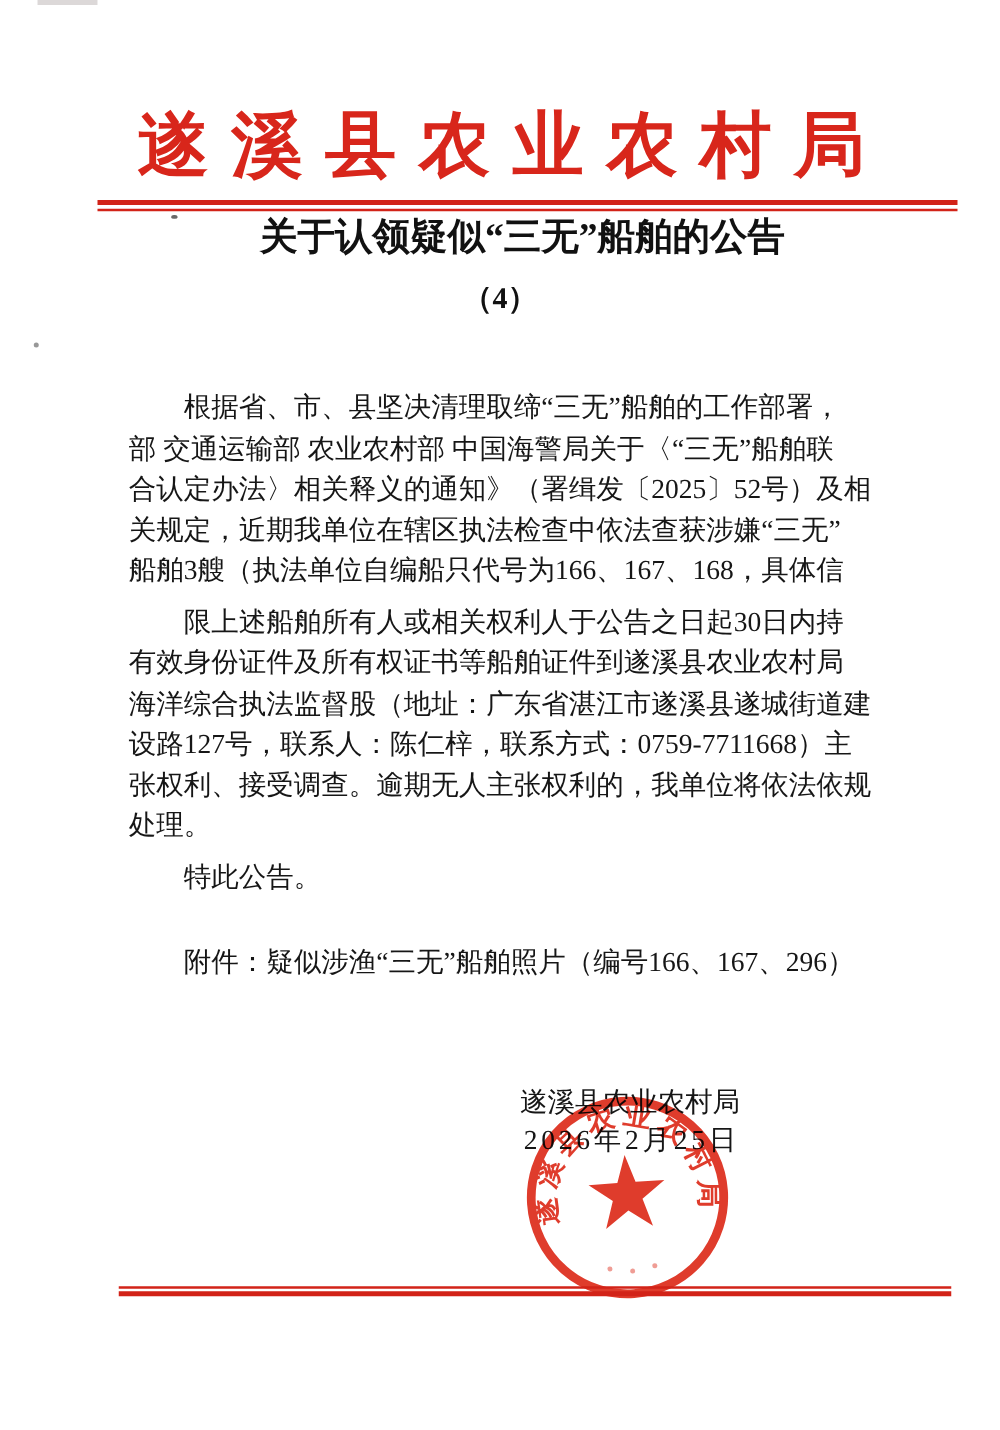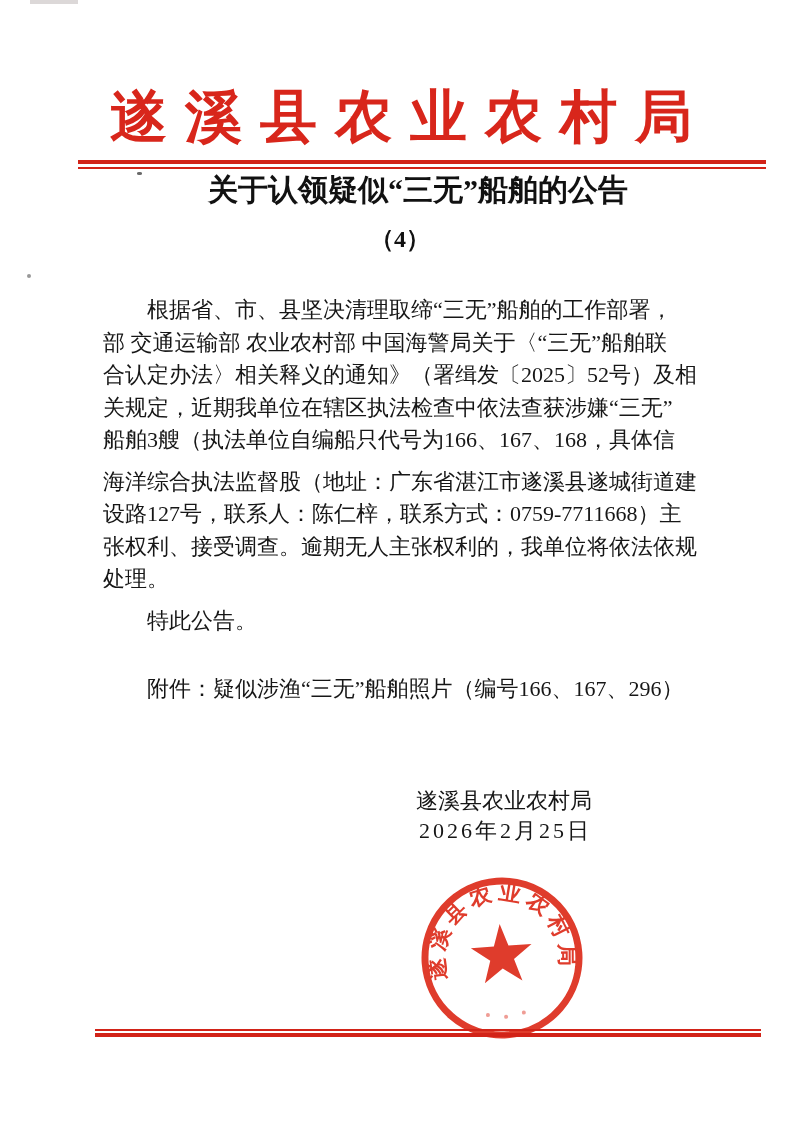--- a/index.html
+++ b/index.html
@@ -54,21 +54,21 @@
     margin-top: 16px;
     text-align: center;
     font-size: 24px;
     line-height: 30px;
     font-weight: bold;
     color: #111;
   }
 
   
   .body-text {
-    margin-top: 40px;
+    margin-top: 56px;
     padding-left: 103px;
     font-size: 22px;
     line-height: 32.5px;
     color: #161616;
   }
   .para { white-space: nowrap; }
   .para + .para { margin-top: 9px; }
   .body-line { white-space: nowrap; }
 
   .attachment-line {
@@ -135,20 +135,22 @@
     <div class="para">
 
     <div class="body-line">　　根据省、市、县坚决清理取缔“三无”船舶的工作部署，</div>
         <div class="body-line">部 交通运输部 农业农村部 中国海警局关于〈“三无”船舶联</div>
         <div class="body-line">合认定办法〉相关释义的通知》（署缉发〔2025〕52号）及相</div>
         <div class="body-line">关规定，近期我单位在辖区执法检查中依法查获涉嫌“三无”</div>
         <div class="body-line">船舶3艘（执法单位自编船只代号为166、167、168，具体信</div>
       </div>
     <div class="para">
 
+    <div class="body-line">　　限上述船舶所有人或相关权利人于公告之日起30日内持</div>
+        <div class="body-line">有效身份证件及所有权证书等船舶证件到遂溪县农业农村局</div>
         <div class="body-line">海洋综合执法监督股（地址：广东省湛江市遂溪县遂城街道建</div>
         <div class="body-line">设路127号，联系人：陈仁梓，联系方式：0759-7711668）主</div>
         <div class="body-line">张权利、接受调查。逾期无人主张权利的，我单位将依法依规</div>
         <div class="body-line">处理。</div>
       </div>
     <div class="para">
 
     <div class="body-line">　　特此公告。</div>
       </div>
   </div>

